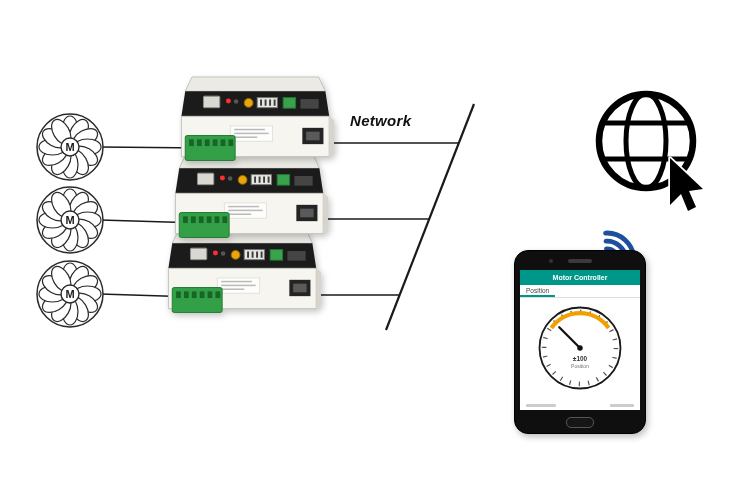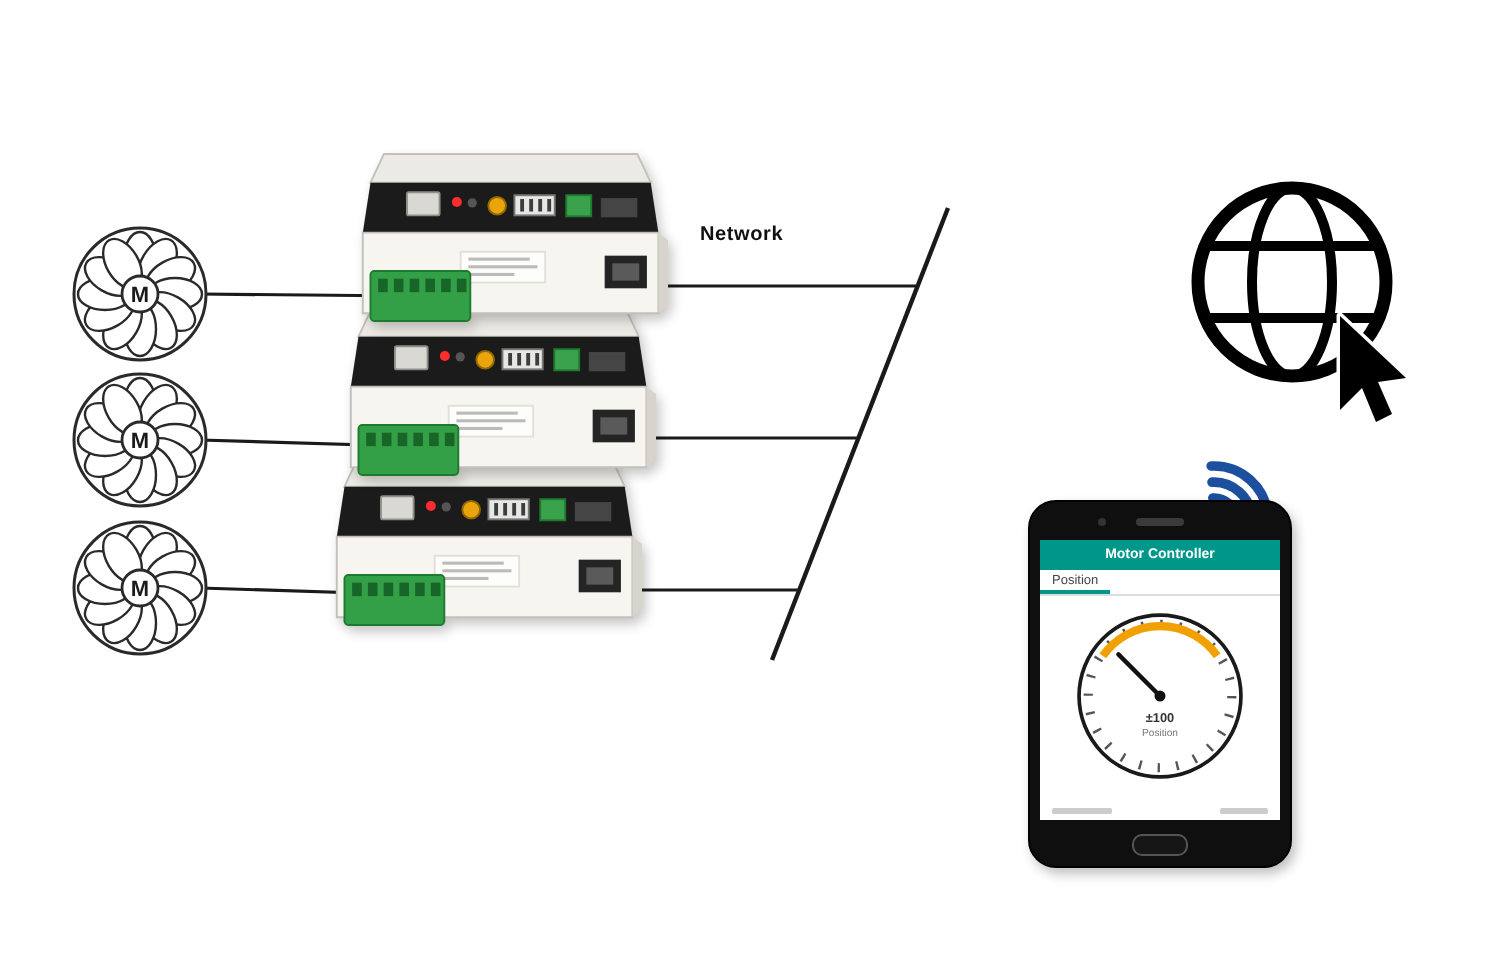--- a/index.html
+++ b/index.html
@@ -14,21 +14,21 @@
   
   .motor{width:70px;height:70px;z-index:1;}
 
   
   .controller{width:168px;z-index:2;filter:drop-shadow(2px 3px 3px rgba(0,0,0,.22));}
   .controller.c1{left:167px;top:76px;z-index:5;}
   .controller.c2{left:161px;top:153px;z-index:4;}
   .controller.c3{left:154px;top:228px;z-index:3;}
 
   
-  .net-label{left:350px;top:112px;font-size:10px;font-weight:bold;color:#111;letter-spacing:.3px;}
+  .net-label{left:350px;top:112px;font-size:15px;font-weight:bold;color:#111;letter-spacing:.3px;font-style:italic;}
 
   
   .globe{left:586px;top:84px;z-index:2;}
   
   .wifi{left:580px;top:220px;z-index:2;}
 
   
   .phone{left:514px;top:250px;width:130px;height:182px;background:#0f0f0f;border:1px solid #000;
          border-radius:14px;z-index:2;box-shadow:2px 3px 6px rgba(0,0,0,.25);}
   .phone .speaker{position:absolute;top:8px;left:50%;transform:translateX(-50%);width:24px;height:4px;

